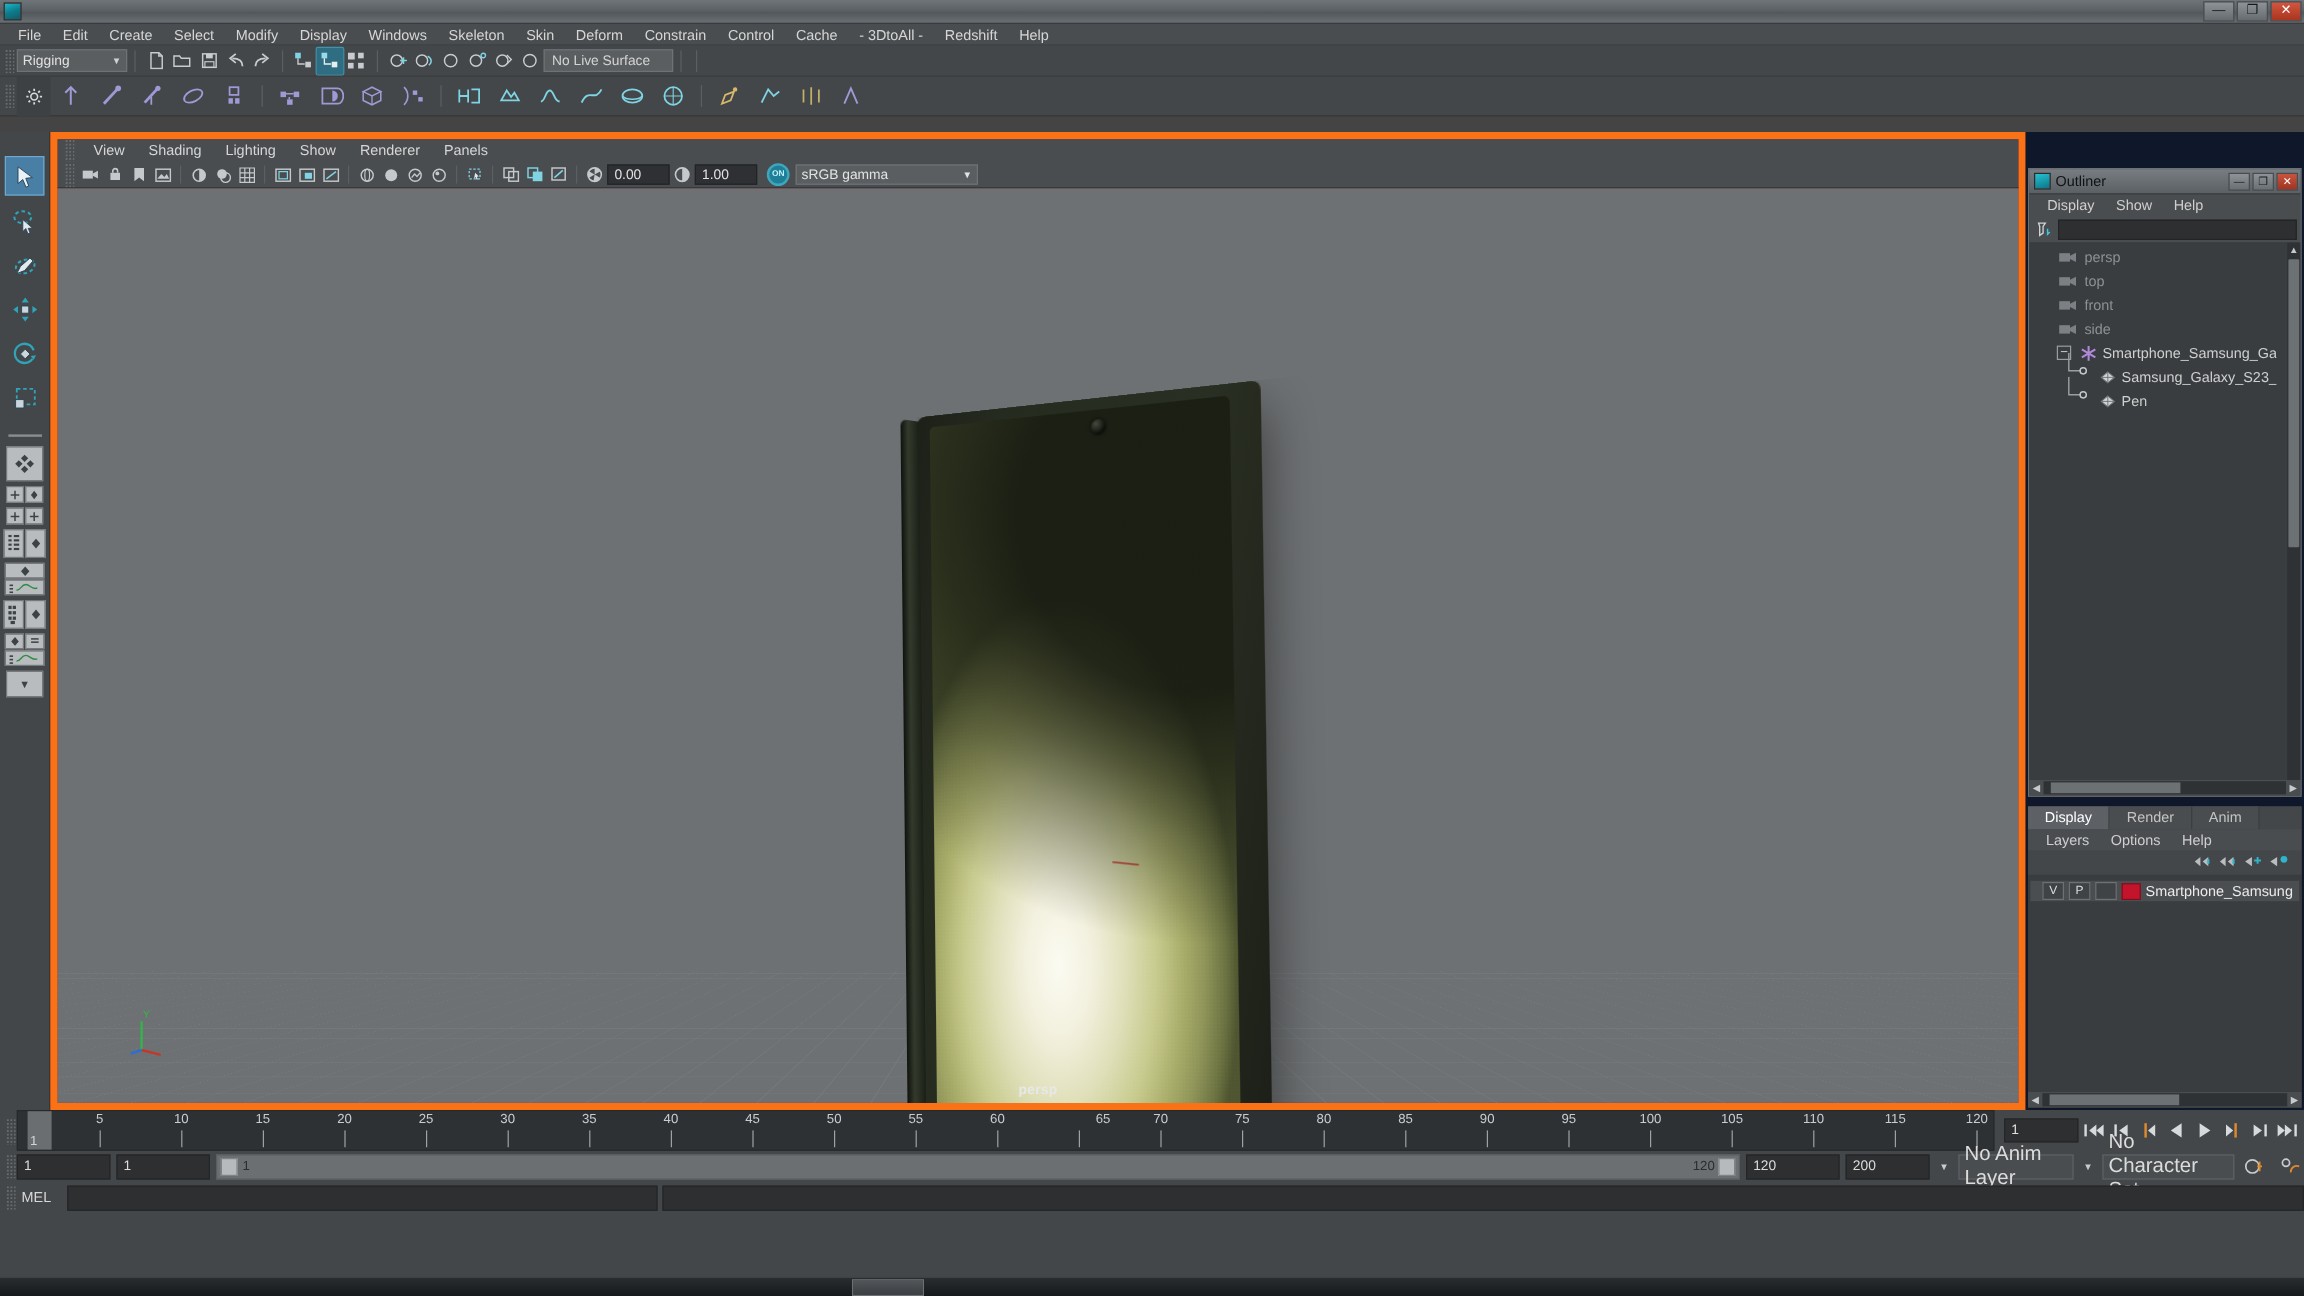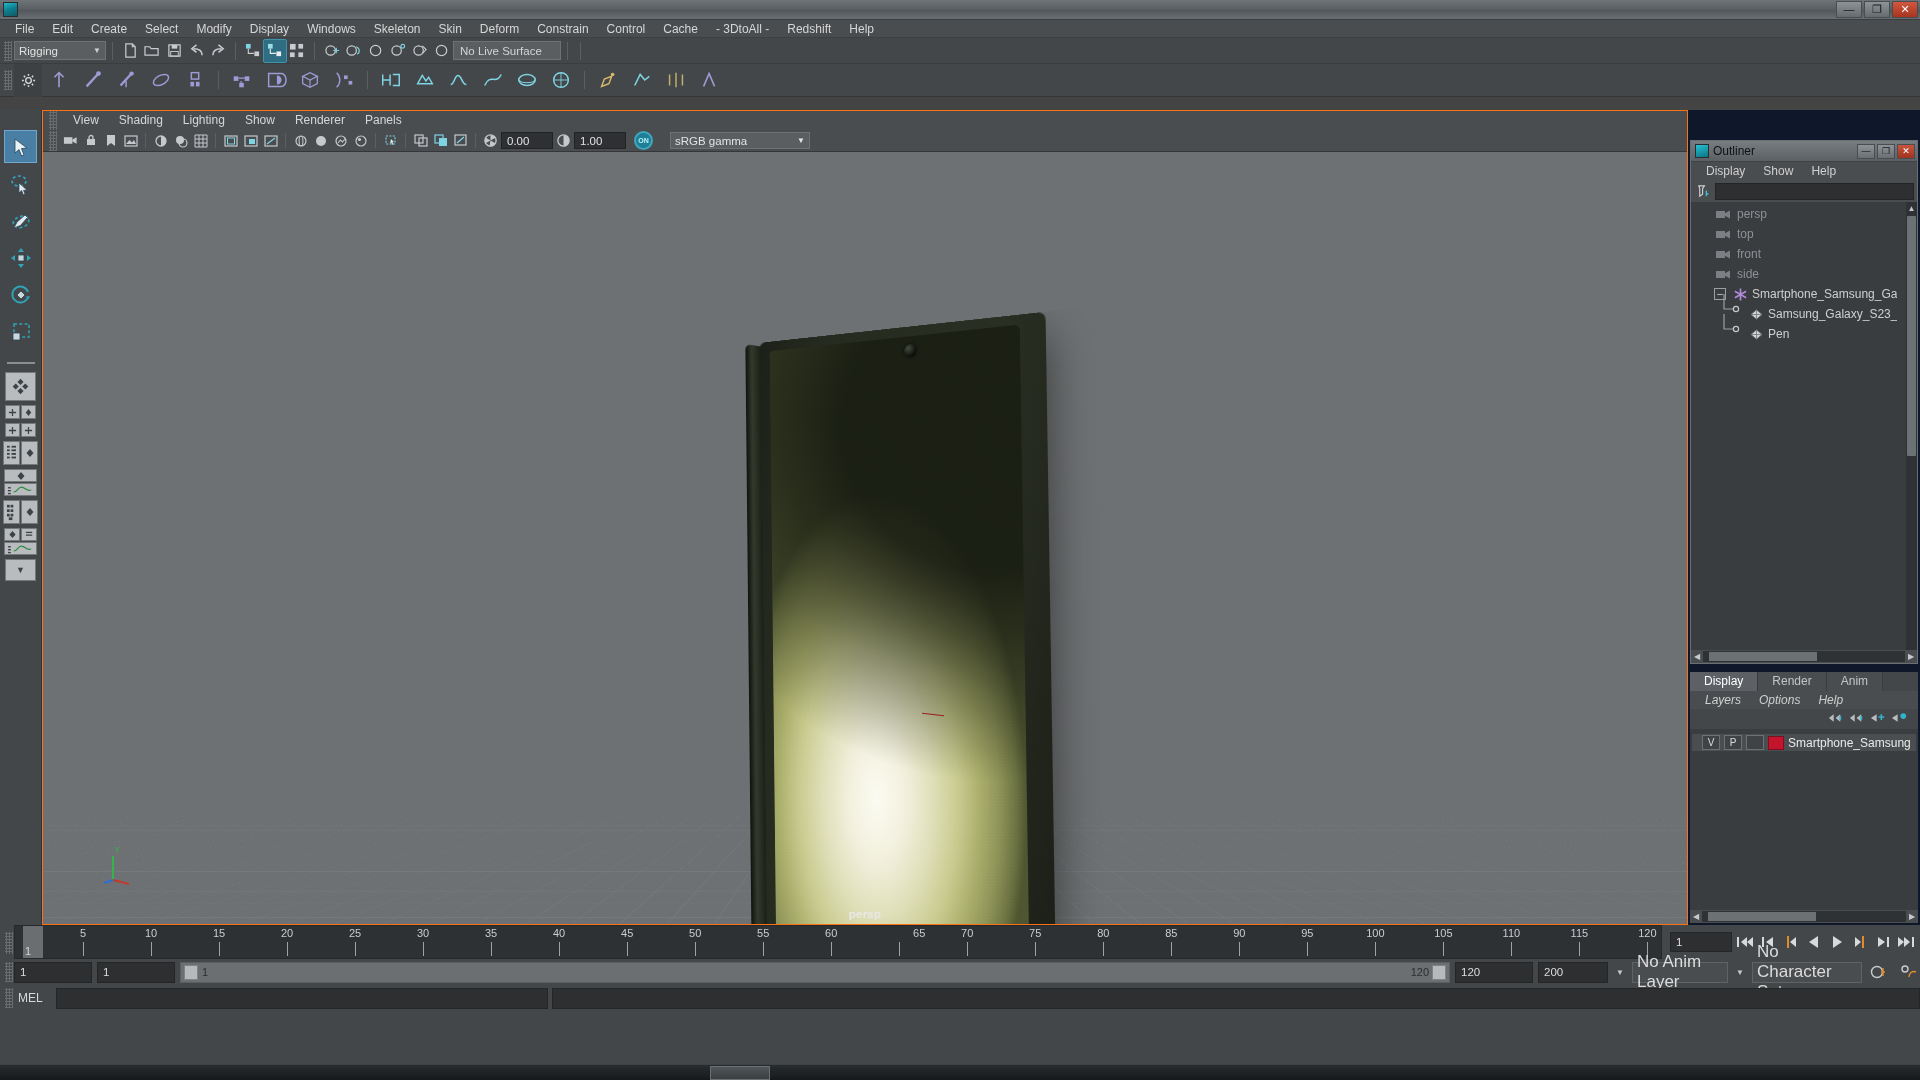--- a/index.html
+++ b/index.html
@@ -100,33 +100,33 @@
                display:flex; align-items:center; justify-content:center; margin-bottom:4px;}
   .layoutrow { display:flex; gap:1px; margin-bottom:4px; }
   .layoutcell { width:15px; height:14px; background:#b9bcbe; border:1px solid #75797c;
                 display:flex;align-items:center;justify-content:center;}
   .layoutcol { display:flex; flex-direction:column; gap:1px; margin-bottom:4px;}
 
   
   .viewpanel {
     position: absolute; left: 42px; right: 232px; top: 0; bottom: 0;
     background: #b91c1c; display: flex; flex-direction: column;
-    border: 1px solid #f97316;
+    border: 6px solid #f97316;
   }
   .vp-menubar { height: 19px; background: #4a4d50; display:flex; align-items:center; padding-left: 20px; position: relative;}
   .vp-menubar .grip { position:absolute; left:4px; top:0px;}
   .vp-menubar .mi { padding: 0 10px; font-size: 12px; line-height: 19px; color:#d6d6d6;}
   .vp-toolbar { height: 22px; background: #4a4d50; display:flex; align-items:center; padding-left: 18px;
                 gap:1px; border-bottom: 1px solid #34363a; position: relative;}
   .vp-toolbar .grip { position:absolute; left:4px; top:1px;}
   .vicon { width: 19px; height: 19px; display:flex;align-items:center;justify-content:center;flex:none;}
   .vnum { width: 52px; height: 17px; background:#2e3033; border:1px solid #212325; color:#e2e2e2;
           font-size:11.5px; display:flex; align-items:center; padding-left:5px; }
-  .gamma { height: 17px; width: 140px; background:#5a5e61; border:1px solid #6e7276; color:#e3e3e3;
-           font-size:11.5px; display:flex; align-items:center; padding:0 4px; justify-content:space-between;margin-left:12px;}
+  .gamma { height: 17px; width: 152px; background:#5a5e61; border:1px solid #6e7276; color:#e3e3e3;
+           font-size:11.5px; display:flex; align-items:center; padding:0 4px; justify-content:space-between;}
   .ontoggle { width:19px;height:19px;border-radius:50%;background:#1f7f96;border:2px solid #3ea6bd;
               color:#bdf0fa;font-size:7px;display:flex;align-items:center;justify-content:center;font-weight:bold;}
 
   .viewport { flex: 1; position: relative; overflow: hidden; background: #6e7173; }
   .vp-label { position:absolute; bottom: 4px; left: 0; right:0; text-align:center;
               font-size: 11.5px; color: #e8e8e8; font-weight: bold; letter-spacing:.2px;}
 
   
   .rightcol { position:absolute; right:0; top:0; bottom:0; width: 232px; background:#0f172a; }
   .outliner {
@@ -164,21 +164,21 @@
   .ol-hbar .arr { width:12px;text-align:center;color:#c6cacd;font-size:8px;}
   .ol-hbar .track { flex:1; height:11px; background:#2f3234; position:relative;}
   .ol-hbar .thumb { position:absolute; left:6px; top:1px; width:108px; height:9px; background:#6c7174;}
 
   
   .layereditor { position:absolute; left:2px; right:2px; top:562px; bottom:2px; background:#3c3f42; }
   .le-tabs { height:19px; display:flex; background:#444749; }
   .le-tab { padding:0 14px; font-size:12px; line-height:19px; background:#4a4d50; color:#c4c4c4;
             border-right:1px solid #3a3c3e; }
   .le-tab.active { background:#5d6165; color:#fff; }
-  .le-menubar { height:18px; background:#4a4d50; display:flex;align-items:center;padding-left:6px;font-style:italic;}
+  .le-menubar { height:18px; background:#4a4d50; display:flex;align-items:center;padding-left:6px;}
   .le-menubar .mi { padding:0 9px; font-size:12px; line-height:18px;}
   .le-btnrow { height:20px; background:#444749; display:flex; align-items:center; justify-content:flex-end; gap:4px; padding-right:10px;}
   .le-list { position:absolute; left:0; right:0; top:57px; bottom:13px; background:#3a3d40; padding-top:5px;}
   .le-row { height:17px; display:flex; align-items:center; gap:4px; padding-left:10px; background:#4a4e51; margin:0 2px;}
   .le-cell { width:18px; height:15px; background:#3f4346; border:1px solid #6d7174; display:flex;align-items:center;justify-content:center;
              font-size:10px; color:#dcdcdc;}
   .le-swatch { width:16px;height:14px; background:#c4142c; border:1px solid #7a1020;}
   .le-name { font-size:12px; color:#eaeaea; white-space:nowrap; overflow:hidden;}
   .le-hbar { position:absolute; left:0; right:0; bottom:0; height:13px; background:#4a4d50; display:flex; align-items:center;}
 

